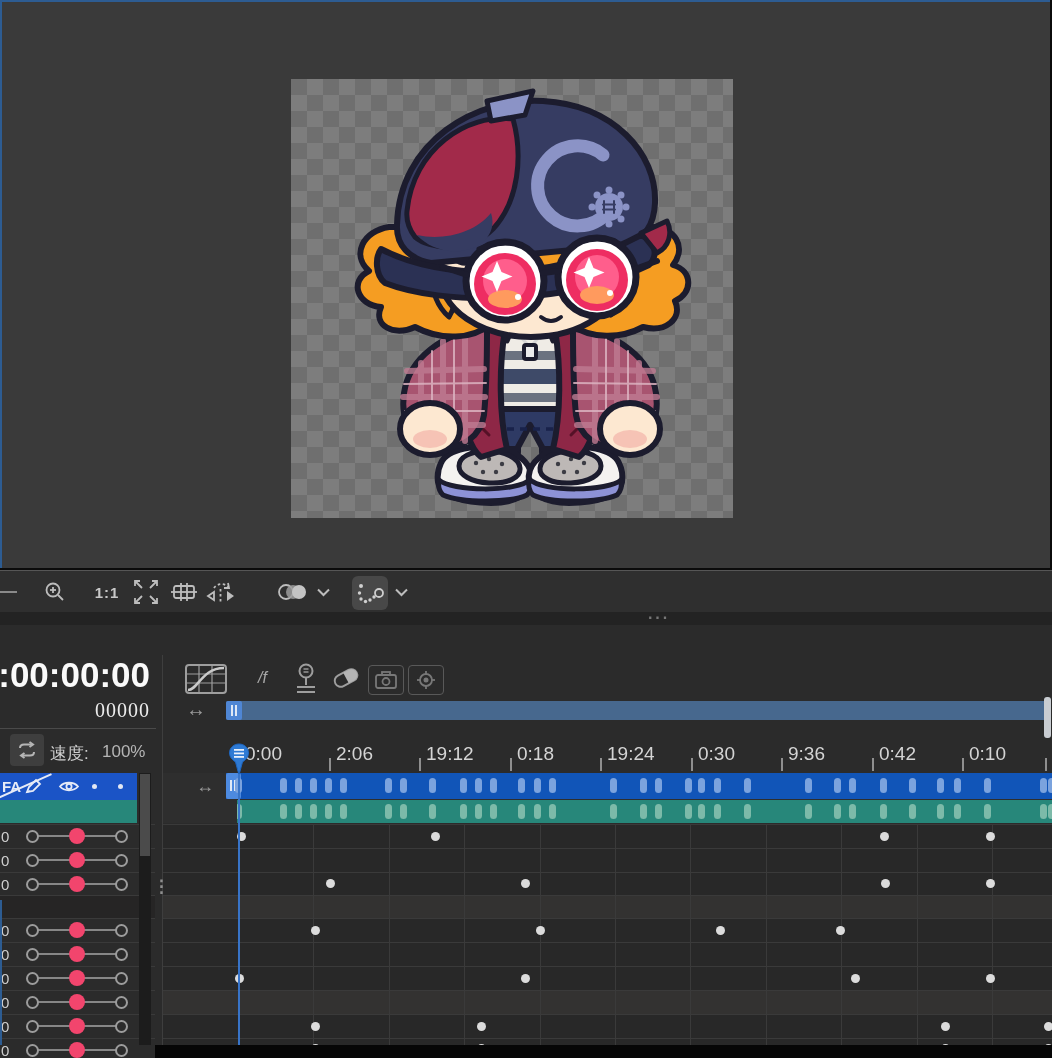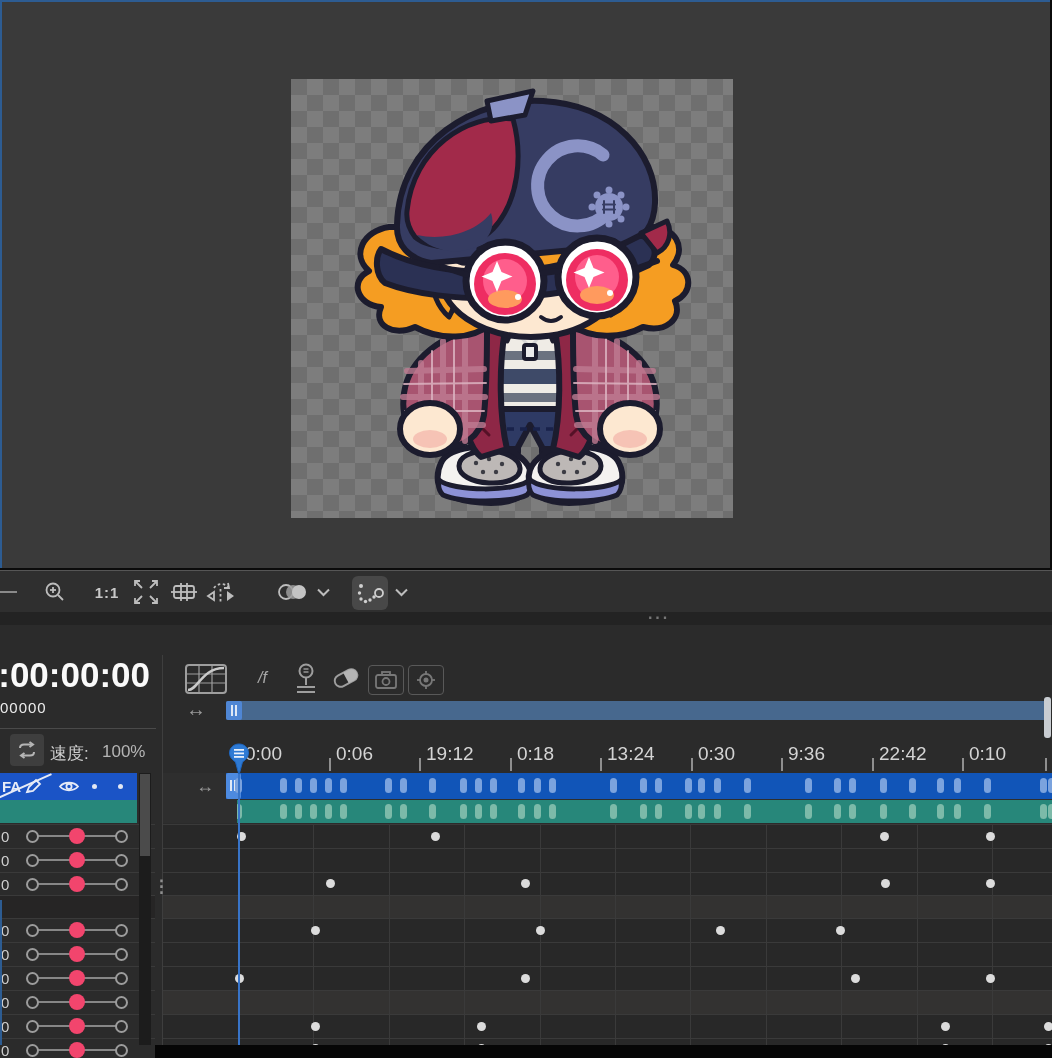--- a/index.html
+++ b/index.html
@@ -15,21 +15,21 @@
   #toolbar{left:0;top:570px;width:1052px;height:42px;background:#2f2f2f;border-top:1px solid #565656;box-sizing:border-box;}
   .tbtn{position:absolute;top:6px;height:30px;display:flex;align-items:center;justify-content:center;color:#c4c4c4;}
   #ratio{font-size:15px;font-weight:bold;letter-spacing:1px;color:#c8c8c8;}
   #pathbtn{background:#484848;border-radius:6px;width:36px;height:34px;top:5px;}
   #strip{left:0;top:612px;width:1052px;height:13px;background:#232323;}
   #grip{left:648px;top:609px;color:#777;font-size:16px;font-weight:bold;letter-spacing:2px;}
   
   #tpanel{left:0;top:625px;width:1052px;height:433px;background:#2b2b2b;}
   #timecode-clip{left:0;top:655px;width:152px;height:44px;overflow:hidden;}
   #timecode-clip span{position:absolute;right:2px;top:0;font-size:35px;font-weight:bold;color:#fafafa;white-space:nowrap;font-family:"Liberation Sans",sans-serif;}
-  #counter{left:0;top:699px;width:150px;text-align:left;font-size:15px;color:#ececec;letter-spacing:1px;}
+  #counter{left:0;top:699px;width:150px;text-align:right;font-size:20px;color:#ececec;letter-spacing:1px;font-family:Liberation Serif, serif;}
   #hline{left:0;top:728px;width:156px;height:1px;background:#4a4a4a;}
   #loopbtn{left:10px;top:734px;width:34px;height:32px;background:#3e3e3e;border:none;border-radius:4px;display:flex;align-items:center;justify-content:center;padding:0;}
   #speedlabel{left:50px;top:742px;font-size:17px;color:#cfcfcf;}
   #speedval{left:102px;top:742px;font-size:17px;color:#b5b5b5;}
   #vdiv{left:162px;top:655px;width:1px;height:390px;background:#3e3e3e;}
   
   .hicon{position:absolute;color:#9e9e9e;}
   #graphbtn{left:184px;top:663px;}
   #funit{left:258px;top:669px;font-size:16px;color:#a8a8a8;font-style:italic;}
   #camerabtn,#recordbtn{width:36px;height:30px;border:1.5px solid #595959;border-radius:4px;box-sizing:border-box;
@@ -340,33 +340,33 @@
       <div class="iibar" style="left:5px"></div>
         <div class="iibar" style="left:9px"></div>
     </div>
   </div>
   <div id="navright" class="abs"></div>
 
   <div id="ruler" class="abs">
       <div style="position: absolute; left: 238px; top: 18px; width: 2px; height: 13px; background: rgb(143, 143, 143);"></div>
       <div style="position: absolute; left: 245px; top: 3px; font: 19px &quot;Liberation Sans&quot;, sans-serif; color: rgb(212, 212, 212);">0:00</div>
       <div style="position: absolute; left: 329px; top: 18px; width: 2px; height: 13px; background: rgb(143, 143, 143);"></div>
-      <div style="position: absolute; left: 336px; top: 3px; font: 19px &quot;Liberation Sans&quot;, sans-serif; color: rgb(212, 212, 212);">0:06</div>
+      <div style="position: absolute; left: 336px; top: 3px; font: 19px &quot;Liberation Sans&quot;, sans-serif; color: rgb(212, 212, 212);">2:06</div>
       <div style="position: absolute; left: 419px; top: 18px; width: 2px; height: 13px; background: rgb(143, 143, 143);"></div>
       <div style="position: absolute; left: 426px; top: 3px; font: 19px &quot;Liberation Sans&quot;, sans-serif; color: rgb(212, 212, 212);">19:12</div>
       <div style="position: absolute; left: 510px; top: 18px; width: 2px; height: 13px; background: rgb(143, 143, 143);"></div>
       <div style="position: absolute; left: 517px; top: 3px; font: 19px &quot;Liberation Sans&quot;, sans-serif; color: rgb(212, 212, 212);">0:18</div>
       <div style="position: absolute; left: 600px; top: 18px; width: 2px; height: 13px; background: rgb(143, 143, 143);"></div>
-      <div style="position: absolute; left: 607px; top: 3px; font: 19px &quot;Liberation Sans&quot;, sans-serif; color: rgb(212, 212, 212);">13:24</div>
+      <div style="position: absolute; left: 607px; top: 3px; font: 19px &quot;Liberation Sans&quot;, sans-serif; color: rgb(212, 212, 212);">19:24</div>
       <div style="position: absolute; left: 691px; top: 18px; width: 2px; height: 13px; background: rgb(143, 143, 143);"></div>
       <div style="position: absolute; left: 698px; top: 3px; font: 19px &quot;Liberation Sans&quot;, sans-serif; color: rgb(212, 212, 212);">0:30</div>
       <div style="position: absolute; left: 781px; top: 18px; width: 2px; height: 13px; background: rgb(143, 143, 143);"></div>
       <div style="position: absolute; left: 788px; top: 3px; font: 19px &quot;Liberation Sans&quot;, sans-serif; color: rgb(212, 212, 212);">9:36</div>
       <div style="position: absolute; left: 872px; top: 18px; width: 2px; height: 13px; background: rgb(143, 143, 143);"></div>
-      <div style="position: absolute; left: 879px; top: 3px; font: 19px &quot;Liberation Sans&quot;, sans-serif; color: rgb(212, 212, 212);">22:42</div>
+      <div style="position: absolute; left: 879px; top: 3px; font: 19px &quot;Liberation Sans&quot;, sans-serif; color: rgb(212, 212, 212);">0:42</div>
       <div style="position: absolute; left: 962px; top: 18px; width: 2px; height: 13px; background: rgb(143, 143, 143);"></div>
       <div style="position: absolute; left: 969px; top: 3px; font: 19px &quot;Liberation Sans&quot;, sans-serif; color: rgb(212, 212, 212);">0:10</div>
       <div style="position: absolute; left: 1045px; top: 18px; width: 2px; height: 13px; background: rgb(143, 143, 143);"></div>
     </div>
 
   <div id="layer-blue" class="abs">
     <span id="fa-label" class="abs">FA</span>
     <div class="abs" style="left:24px;top:5px">
       <svg width="18" height="17" fill="none" stroke="#e6ebf7" stroke-width="1.8">
         <path d="M3,14 L5,9 L12,2 L16,6 L9,13 Z"></path>

